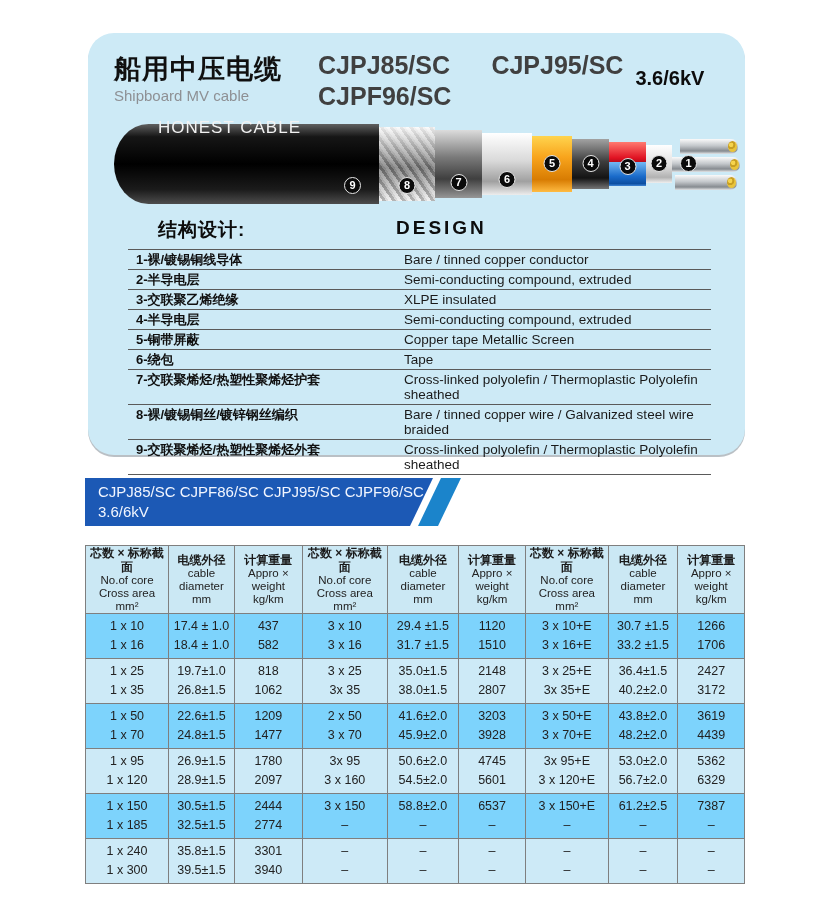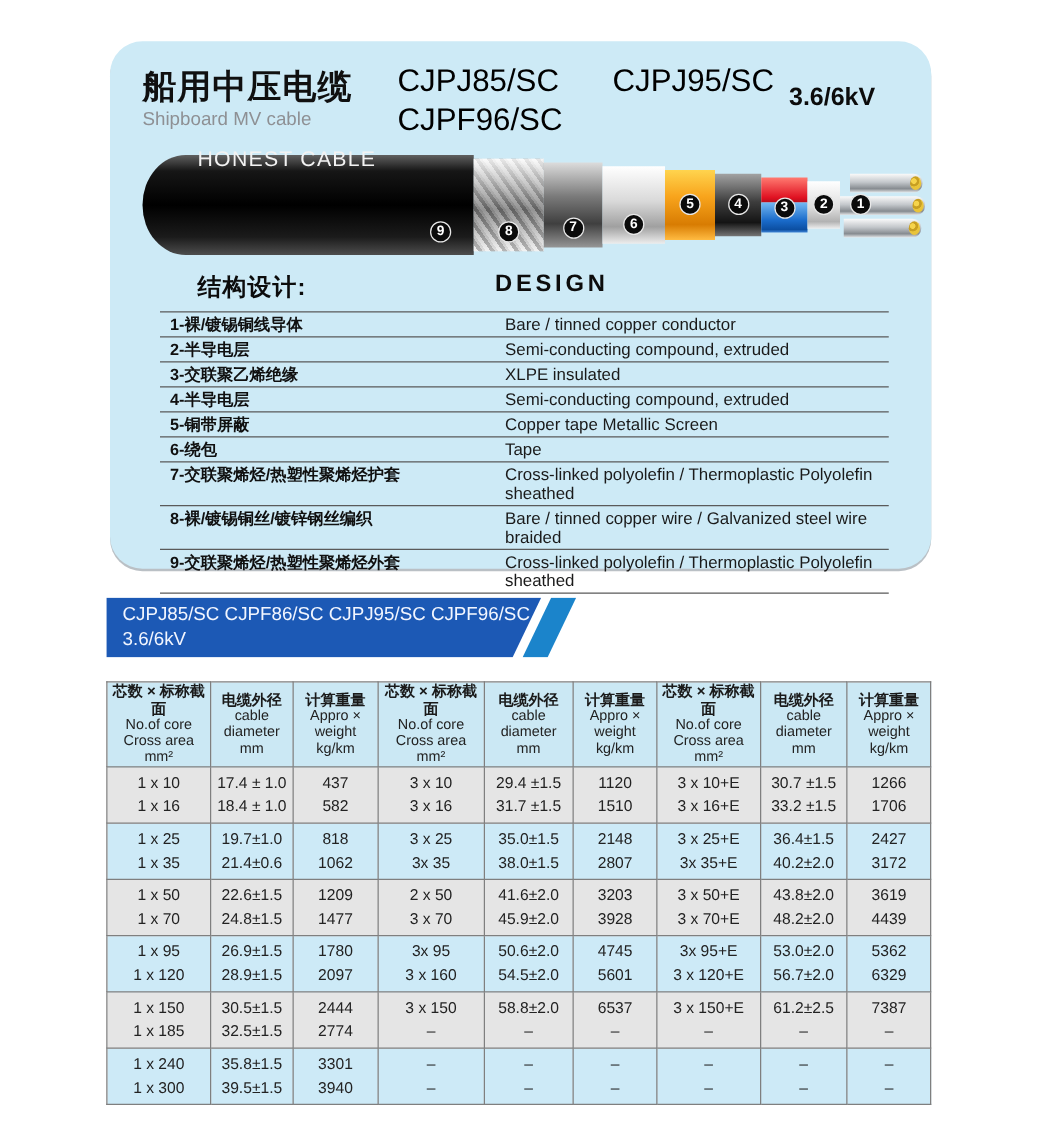--- a/index.html
+++ b/index.html
@@ -12,21 +12,21 @@
     background:#cdeaf6; border-radius:26px;
     box-shadow:0 2px 0 rgba(130,140,150,.55);
     padding:18px 22px 0 26px;
   }
 
   .hdr { display:flex; align-items:flex-start; }
   .hdr-titleblock { width:190px; }
   .hdr-title-zh { font-size:27px; font-weight:bold; color:#101010; letter-spacing:1px; white-space:nowrap; }
   .hdr-title-en { font-size:15px; color:#8e9094; margin-top:0px; white-space:nowrap; }
   .hdr-models { display:grid; grid-template-columns:auto auto; column-gap:40px; row-gap:2px; margin-left:14px; }
-  .hdr-model { font-size:25px; font-weight:normal; color:#000000; white-space:nowrap; }
+  .hdr-model { font-size:25px; font-weight:bold; color:#404040; white-space:nowrap; }
   .hdr-voltage { font-size:20px; font-weight:bold; color:#0c0c0c; margin-left:12px; margin-top:16px; white-space:nowrap; }
 
   
   .cable { position:relative; margin-top:12px; height:82px; display:flex; align-items:center; }
   .seg { position:relative; flex:none; }
   .seg .badge {
     position:absolute; width:17px; height:17px; border-radius:50%;
     background:#0b0b0b; border:1px solid #e8e8e8; color:#ffffff;
     font-size:11px; font-weight:bold; line-height:15px; text-align:center;
   }
@@ -85,21 +85,21 @@
   .banner .accent { position:absolute; inset:0; background:#1b84cb;
     clip-path:polygon(356px 0, 376px 0, 353px 48px, 333px 48px); }
   .banner .txt { position:absolute; left:13px; top:4px; line-height:20px; font-size:15px; white-space:nowrap; }
 
   table.spec { position:absolute; left:85px; top:545px; width:660px; border-collapse:collapse; table-layout:fixed;
     border:1.5px solid #5f5f5f; }
   table.spec th, table.spec td { border:1px solid #7f7f7f; text-align:center; vertical-align:middle; padding:0; }
   table.spec th { height:66px; background:#cbe8f4; font-weight:normal; }
   table.spec .h-zh { font-size:12px; font-weight:bold; color:#1a1a1a; line-height:14px; }
   table.spec .h-en { font-size:11.5px; color:#222222; line-height:13px; }
-  table.spec td { height:45px; background:#e5e5e5; font-size:12.5px; color:#222222; }
+  table.spec td { height:45px; background:#7dd3fc; font-size:12.5px; color:#222222; }
   table.spec td div { line-height:19px; }
   table.spec tr.alt td { background:#cdeaf7; }
 </style>
 </head>
 <body>
 
 <div class="page">
 
   <div class="panel">
 
@@ -315,21 +315,21 @@
             <div>1706</div>
           </td>
         </tr>
         <tr class="alt">
           <td>
             <div>1 x 25</div>
             <div>1 x 35</div>
           </td>
           <td>
             <div>19.7±1.0</div>
-            <div>21.4±0.6</div>
+            <div>26.8±1.5</div>
           </td>
           <td>
             <div>818</div>
             <div>1062</div>
           </td>
           <td>
             <div>3 x 25</div>
             <div>3x 35</div>
           </td>
           <td>

